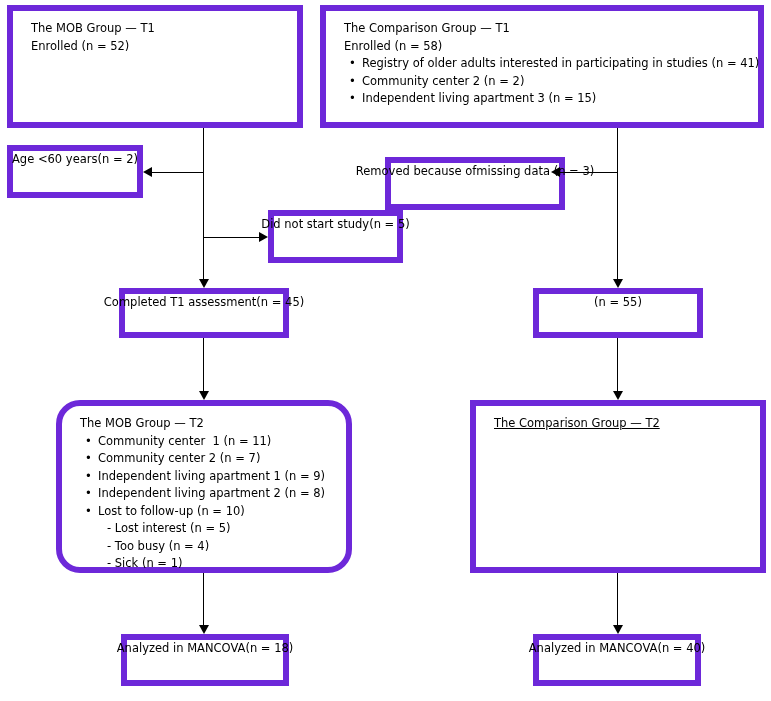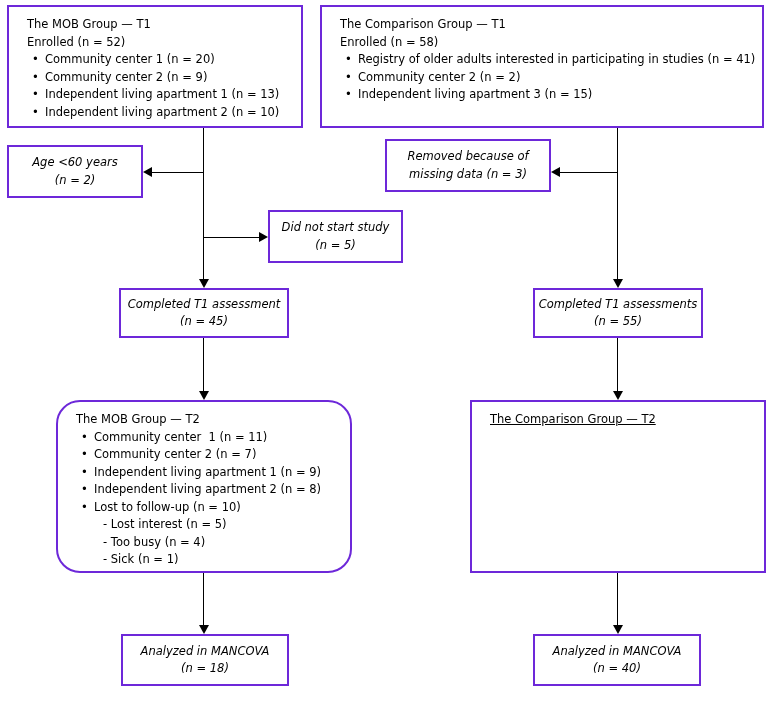--- a/index.html
+++ b/index.html
@@ -16,33 +16,32 @@
     position: relative;
     width: 771px;
     height: 701px;
     background: #ffffff;
     overflow: hidden;
   }
   
   .box {
     position: absolute;
     box-sizing: border-box;
-    border: 2px solid #6d28d9;
+    border: 6px solid #6d28d9;
     background: #ffffff;
     font-size: 11.5px;
     line-height: 17.5px;
     color: #000000;
   }
   .box-centered {
     display: flex;
-    flex-direction: column;
-    align-items: center;
+    flex-direction: row;
+    align-items: flex-start;
     justify-content: center;
     text-align: center;
-    font-style: italic;
   }
   .box-left {
     padding: 9px 0 0 0;
   }
   .hdr {
     display: block;
     padding-left: 18px;
     white-space: pre;
   }
   ul.blist {
@@ -101,60 +100,53 @@
   }
 </style>
 </head>
 <body>
 
 <div id="canvas">
 
   <div class="box box-left" style="left:7px; top:5px; width:296px; height:123px;">
     <span class="hdr">The MOB Group — T1</span>
     <span class="hdr">Enrolled (n = 52)</span>
-    <ul class="blist">
-      <li class="bullet">Community center 1 (n = 20)</li>
-      <li class="bullet">Community center 2 (n = 9)</li>
-      <li class="bullet">Independent living apartment 1 (n = 13)</li>
-      <li class="bullet">Independent living apartment 2 (n = 10)</li>
-    </ul>
   </div>
 
   <div class="box box-left" style="left:320px; top:5px; width:444px; height:123px;">
     <span class="hdr">The Comparison Group — T1</span>
     <span class="hdr">Enrolled (n = 58)</span>
     <ul class="blist">
       <li class="bullet">Registry of older adults interested in participating in studies (n = 41)</li>
       <li class="bullet">Community center 2 (n = 2)</li>
       <li class="bullet">Independent living apartment 3 (n = 15)</li>
     </ul>
   </div>
 
   <div class="box box-centered" style="left:7px; top:145px; width:136px; height:53px;">
     <span class="ctext">Age &lt;60 years</span>
     <span class="ctext">(n = 2)</span>
   </div>
 
-  <div class="box box-centered" style="left:385px; top:139px; width:166px; height:53px;">
+  <div class="box box-centered" style="left:385px; top:157px; width:180px; height:53px;">
     <span class="ctext">Removed because of</span>
     <span class="ctext">missing data (n = 3)</span>
   </div>
 
   <div class="box box-centered" style="left:268px; top:210px; width:135px; height:53px;">
     <span class="ctext">Did not start study</span>
     <span class="ctext">(n = 5)</span>
   </div>
 
   <div class="box box-centered" style="left:119px; top:288px; width:170px; height:50px;">
     <span class="ctext">Completed T1 assessment</span>
     <span class="ctext">(n = 45)</span>
   </div>
 
   <div class="box box-centered" style="left:533px; top:288px; width:170px; height:50px;">
-    <span class="ctext">Completed T1 assessments</span>
     <span class="ctext">(n = 55)</span>
   </div>
 
   <div class="box box-left" style="left:56px; top:400px; width:296px; height:173px;border-radius:24px;">
     <span class="hdr">The MOB Group — T2</span>
     <ul class="blist">
       <li class="bullet">Community center  1 (n = 11)</li>
       <li class="bullet">Community center 2 (n = 7)</li>
       <li class="bullet">Independent living apartment 1 (n = 9)</li>
       <li class="bullet">Independent living apartment 2 (n = 8)</li>

